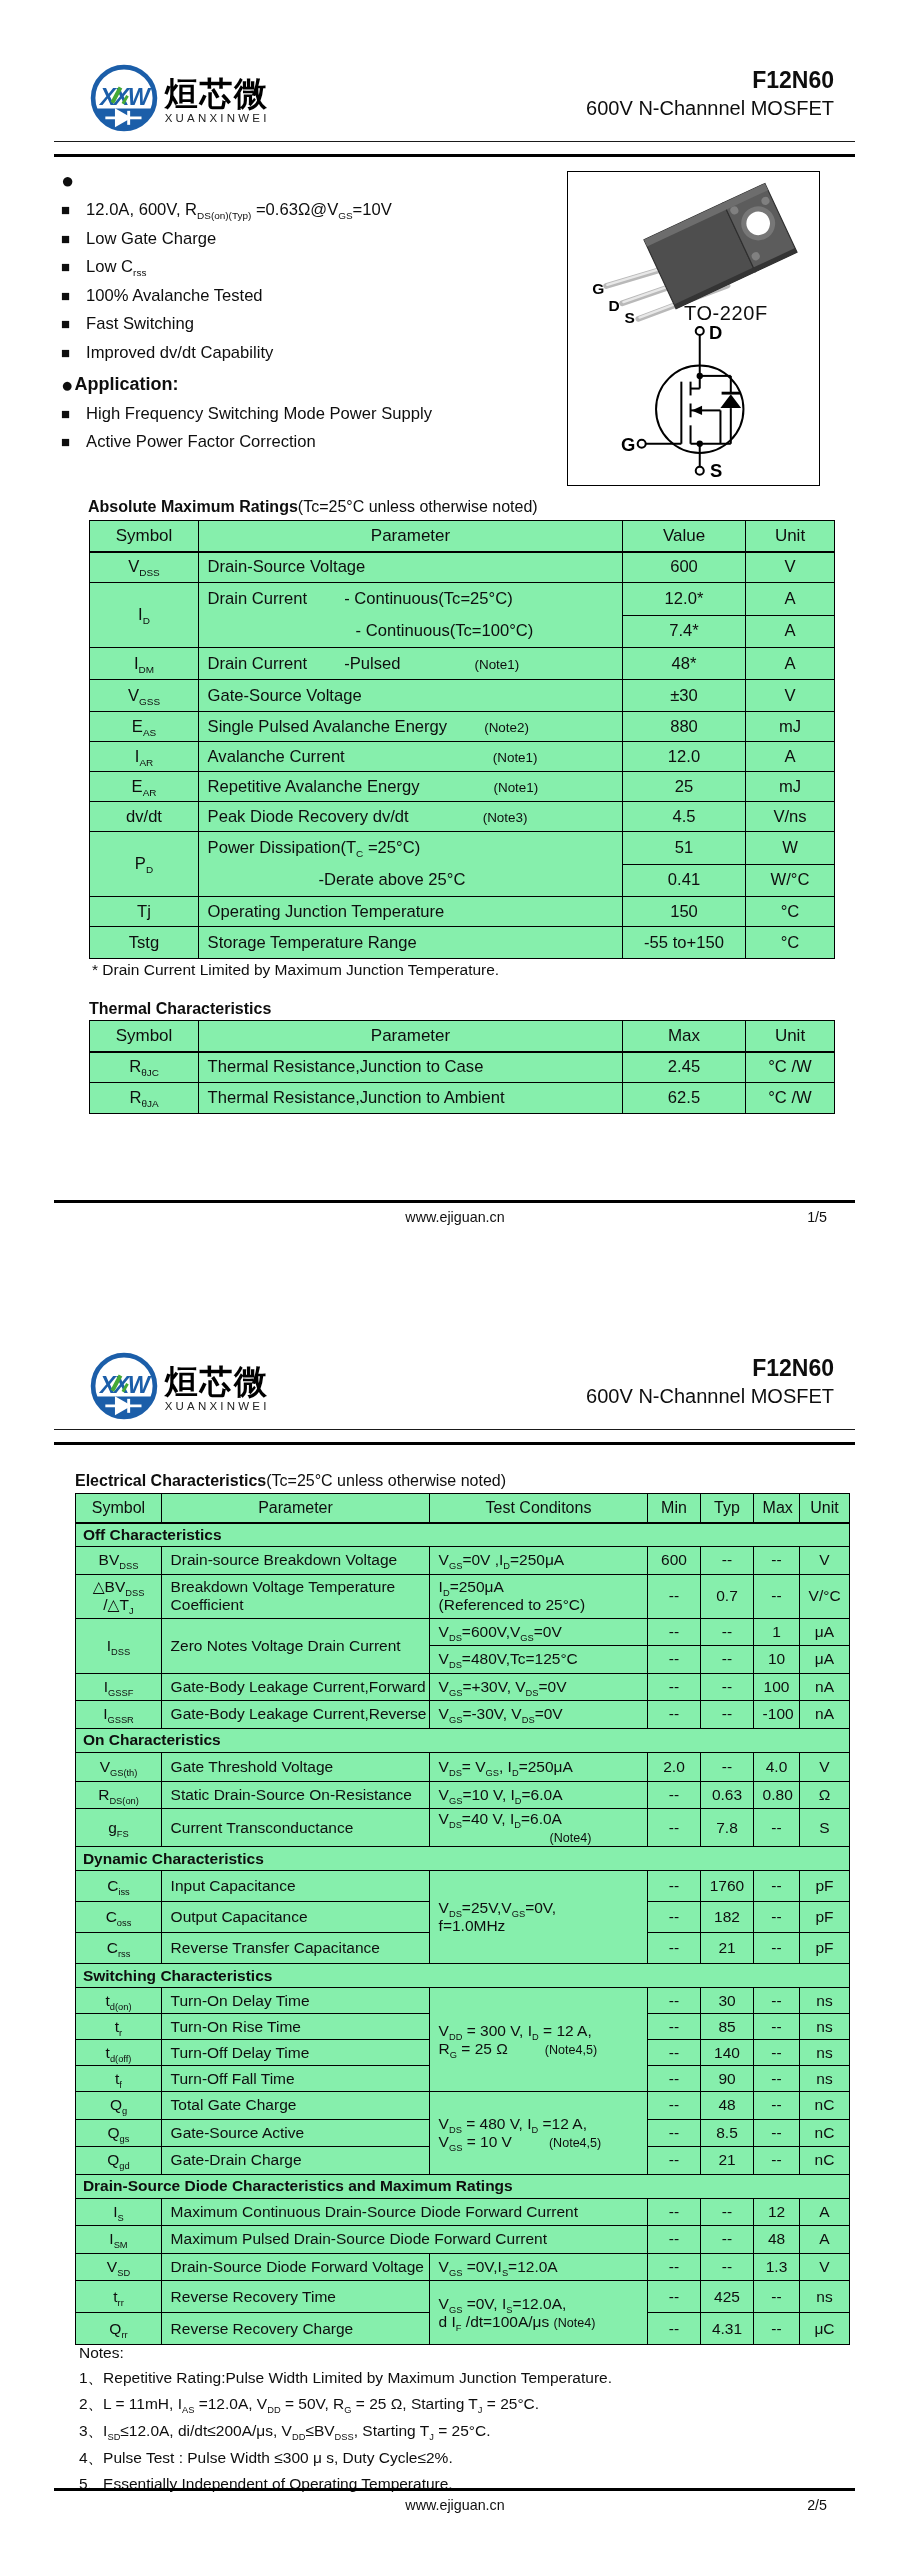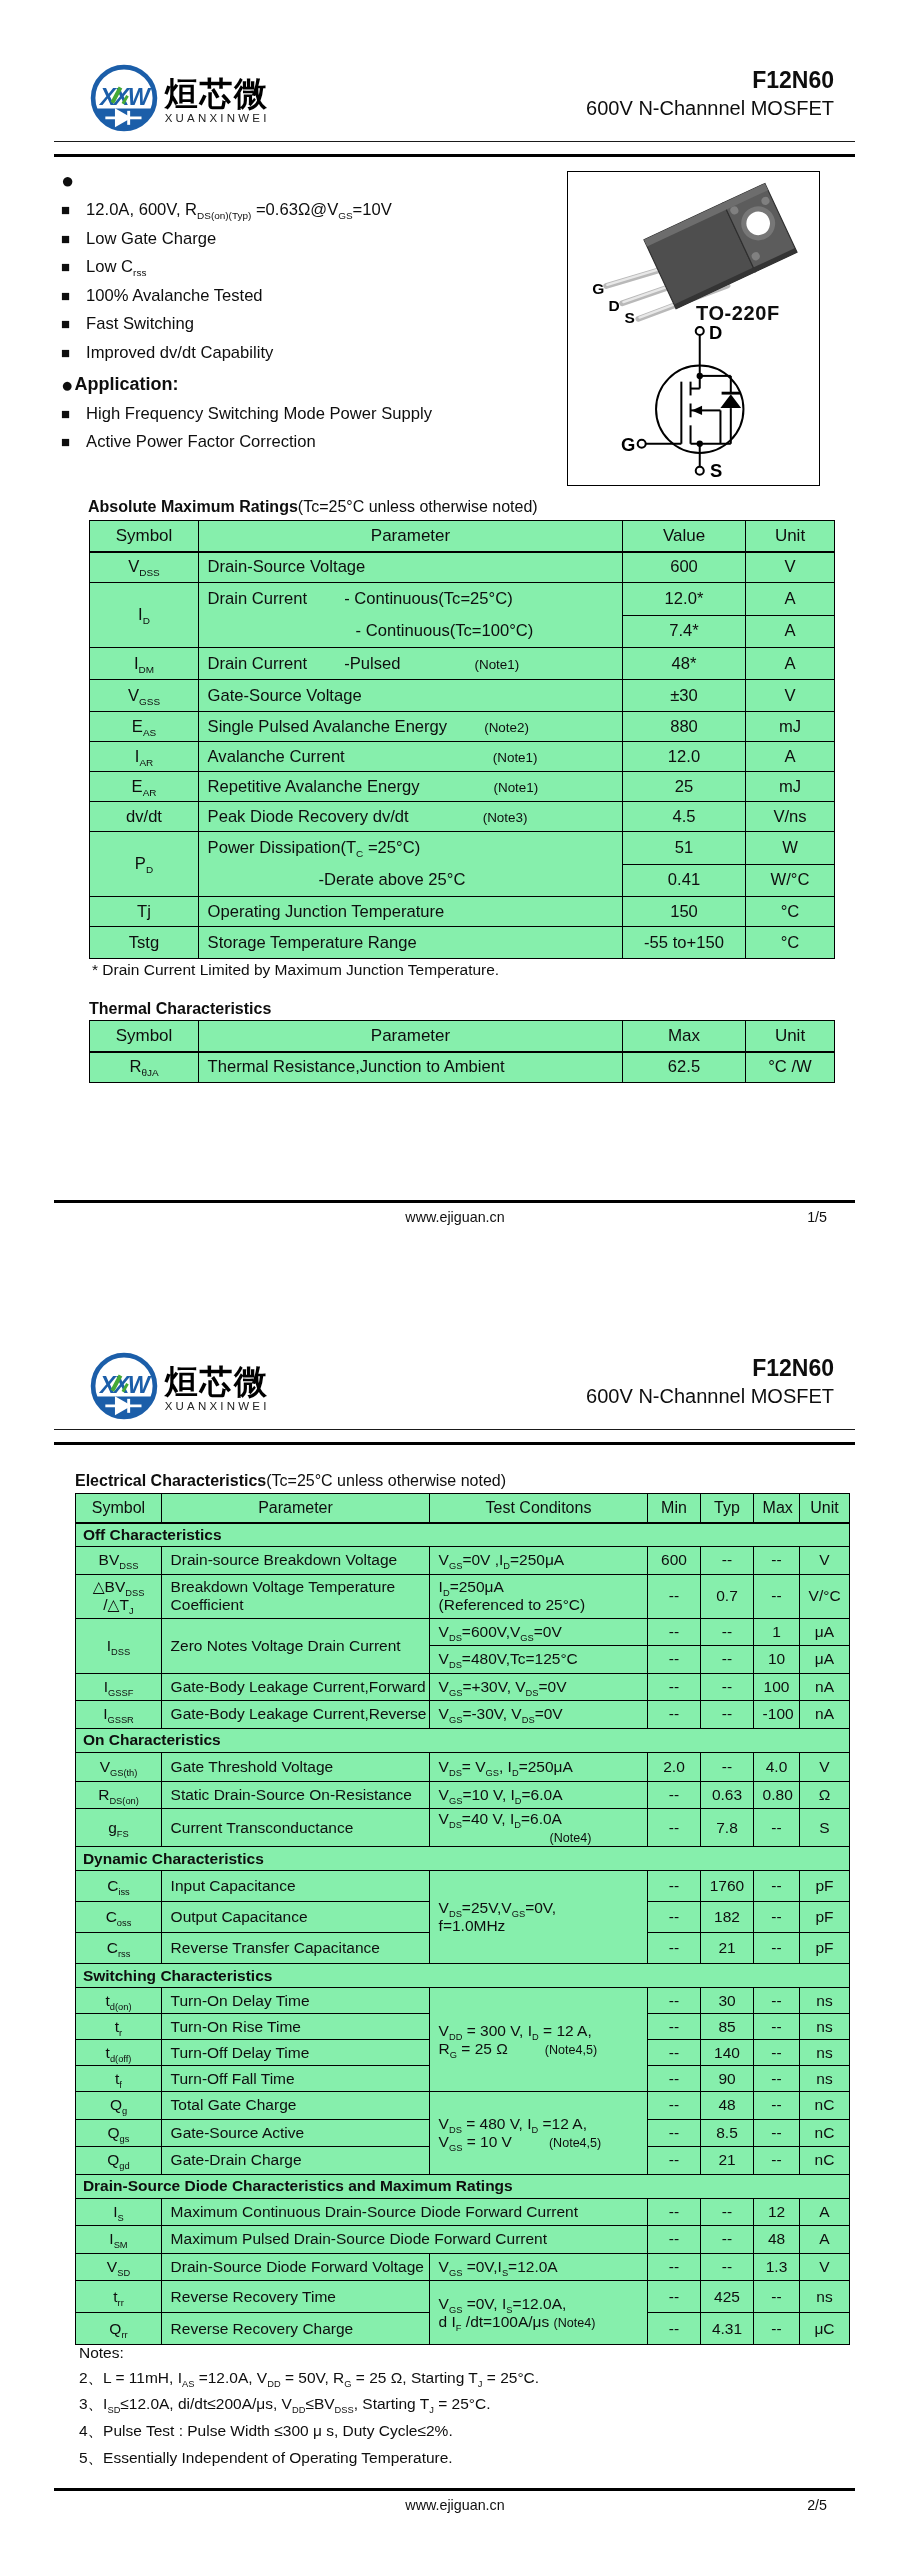--- a/index.html
+++ b/index.html
@@ -23,21 +23,21 @@
   .features{position:absolute;left:61px;top:169px;width:505px;font-size:16.6px;}
   .lead-bullet{font-size:22px;line-height:23px;}
   .feat{display:flex;align-items:flex-start;margin-top:8px;}
   .sq{font-size:15px;line-height:20.6px;margin-right:16px;}
   .ftx{line-height:20.6px;white-space:nowrap;text-align:right;}
   .app-head{display:flex;align-items:center;margin-top:9.2px;font-weight:bold;font-size:18px;line-height:23px;}
   .app-head .dot{font-size:20.6px;margin-right:1.1px;}
   
   .pkg{position:absolute;left:567px;top:171px;width:251px;height:313px;border:1.1px solid #000;background:#fff;}
   .pkg-draw{position:absolute;left:1.1px;top:6.9px;width:248px;height:145px;}
-  .pkg-name{position:absolute;left:128px;top:130px;font-size:20px;font-weight:bold;letter-spacing:0.6px;}
+  .pkg-name{position:absolute;left:116px;top:130px;font-size:20px;font-weight:normal;letter-spacing:0.6px;}
   .mos{position:absolute;left:49px;top:151px;width:154px;height:161px;}
   
   .sec-head{position:absolute;font-size:16px;}
   .sec-head b{font-size:16px;}
   #abs-head{left:88px;top:498px;}
   #thermal-head{left:89px;top:1000px;font-weight:bold;}
   #abs-note{position:absolute;left:92px;top:961px;font-size:15.5px;}
   
   .dtable{border-collapse:collapse;table-layout:fixed;position:absolute;background:#86efac;border:1.7px solid #000;}
   .dtable td,.dtable th{border:1.1px solid #000;font-size:16.6px;padding:0 8.6px;vertical-align:middle;text-align:center;overflow:hidden;white-space:nowrap;font-weight:normal;}
@@ -302,20 +302,26 @@
       <thead>
         <tr style="height: 31px;">
           <th>Symbol</th>
           <th>Parameter</th>
           <th>Max</th>
           <th>Unit</th>
         </tr>
       </thead>
       <tbody>
         <tr style="height: 31px;">
+          <td>R<sub>θJC</sub></td>
+          <td class="al-l">Thermal Resistance,Junction to Case</td>
+          <td>2.45</td>
+          <td>°C /W</td>
+        </tr>
+        <tr style="height: 31px;">
           <td>R<sub>θJA</sub></td>
           <td class="al-l">Thermal Resistance,Junction to Ambient</td>
           <td>62.5</td>
           <td>°C /W</td>
         </tr>
       </tbody>
     </table>
 
   <div class="f-line"></div>
   <div class="f-site">www.ejiguan.cn</div>
@@ -594,20 +600,21 @@
           <td>4.31</td>
           <td>--</td>
           <td>μC</td>
         </tr>
       </tbody>
     </table>
 
   <div id="notes">
     <div>Notes:</div>
     <div id="notes-list">
+        <div class="note-line">1、Repetitive Rating:Pulse Width Limited by Maximum Junction Temperature.</div>
         <div class="note-line">2、L = 11mH, I<sub>AS</sub> =12.0A, V<sub>DD</sub> = 50V, R<sub>G</sub> = 25 Ω, Starting T<sub>J</sub> = 25°C.</div>
         <div class="note-line">3、I<sub>SD</sub>≤12.0A, di/dt≤200A/μs, V<sub>DD</sub>≤BV<sub>DSS</sub>, Starting T<sub>J</sub> = 25°C.</div>
         <div class="note-line">4、Pulse Test : Pulse Width ≤300 μ s, Duty Cycle≤2%.</div>
         <div class="note-line">5、Essentially Independent of Operating Temperature.</div>
       </div>
   </div>
 
   <div class="f-line"></div>
   <div class="f-site">www.ejiguan.cn</div>
   <div class="f-page">2/5</div>

